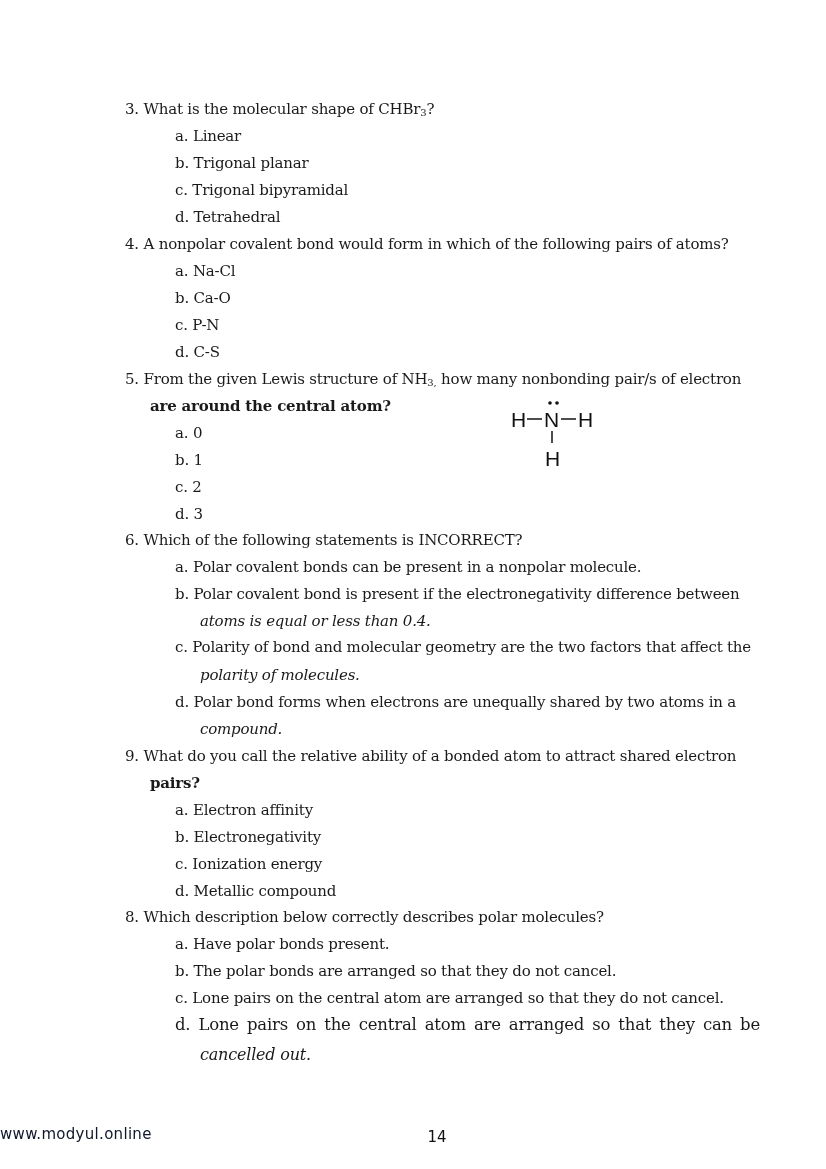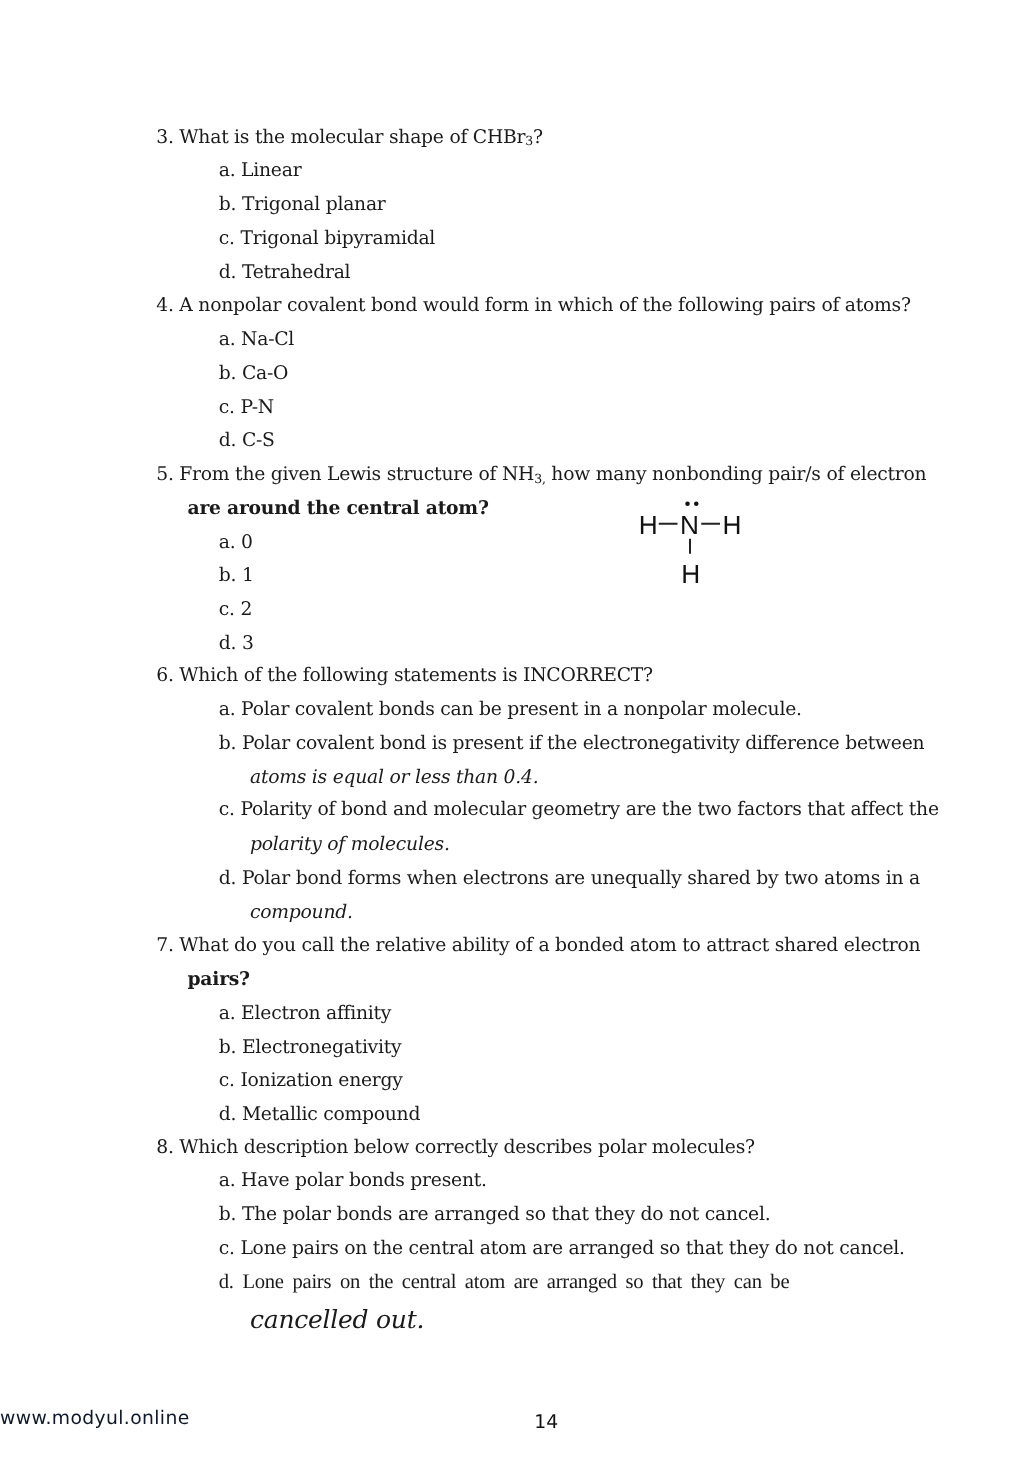--- a/index.html
+++ b/index.html
@@ -3,21 +3,21 @@
   <meta charset="utf-8">
   <style>
     html, body { margin: 0; padding: 0; background: #ffffff; }
     body { width: 826px; height: 1169px; position: relative; overflow: hidden;
            font-family: "DejaVu Serif", serif; color: #1a1a1a; }
     .line { position: absolute; font-size: 15px; white-space: nowrap; line-height: 18px; letter-spacing: -0.2px; text-align: right; }
     .q { left: 125px; }
     .opt { left: 175px; }
     .cont { left: 200px; font-style: italic; }
     .qcont { left: 150px; font-weight: bold; }
-    .d8 { font-size: 16.5px; word-spacing: 3px; font-family: Liberation Serif, serif; }
+    .d8 { font-size: 16.5px; word-spacing: 3px; }
     sub { font-size: 10px; vertical-align: -2px; line-height: 0; }
     .lewis { position: absolute; left: 505px; top: 398px; width: 100px; height: 75px; }
     .pagenum { position: absolute; left: 0; width: 826px; top: 1128px; text-align: center;
                font-family: "DejaVu Sans", sans-serif; font-size: 15px; color: #111; margin-left: 24px; }
     .watermark { position: absolute; left: 0; width: 826px; top: 1125px; text-align: left;
                  font-family: "DejaVu Sans", sans-serif; font-size: 15px; color: #0f172a; letter-spacing: 0.3px; }
   </style>
 </head>
 <body>
 
@@ -58,28 +58,28 @@
 
 <div class="line q" style="top:531px">6. Which of the following statements is INCORRECT?</div>
 <div class="line opt" style="top:558px">a. Polar covalent bonds can be present in a nonpolar molecule.</div>
 <div class="line opt" style="top:585px">b. Polar covalent bond is present if the electronegativity difference between</div>
 <div class="line cont" style="top:612px">atoms is equal or less than 0.4.</div>
 <div class="line opt" style="top:638px">c. Polarity of bond and molecular geometry are the two factors that affect the</div>
 <div class="line cont" style="top:666px">polarity of molecules.</div>
 <div class="line opt" style="top:693px">d. Polar bond forms when electrons are unequally shared by two atoms in a</div>
 <div class="line cont" style="top:720px">compound.</div>
 
-<div class="line q" style="top:747px">7. What do you call the relative ability of a bonded atom to attract shared electron</div>
+<div class="line q" style="top:747px">9. What do you call the relative ability of a bonded atom to attract shared electron</div>
 <div class="line qcont" style="top:774px">pairs?</div>
 <div class="line opt" style="top:801px">a. Electron affinity</div>
 <div class="line opt" style="top:828px">b. Electronegativity</div>
 <div class="line opt" style="top:855px">c. Ionization energy</div>
 <div class="line opt" style="top:882px">d. Metallic compound</div>
 
 <div class="line q" style="top:908px">8. Which description below correctly describes polar molecules?</div>
 <div class="line opt" style="top:935px">a. Have polar bonds present.</div>
 <div class="line opt" style="top:962px">b. The polar bonds are arranged so that they do not cancel.</div>
 <div class="line opt" style="top:989px">c. Lone pairs on the central atom are arranged so that they do not cancel.</div>
 <div class="line opt d8" style="top:1016px">d. Lone pairs on the central atom are arranged so that they can be</div>
-<div class="line cont" style="top:1046px; font-size:20px;">cancelled out.</div>
+<div class="line cont" style="top:1046px; font-size:16px;">cancelled out.</div>
 
 <div class="pagenum">14</div>
 <div class="watermark">www.modyul.online</div>
 
 </body></html>

